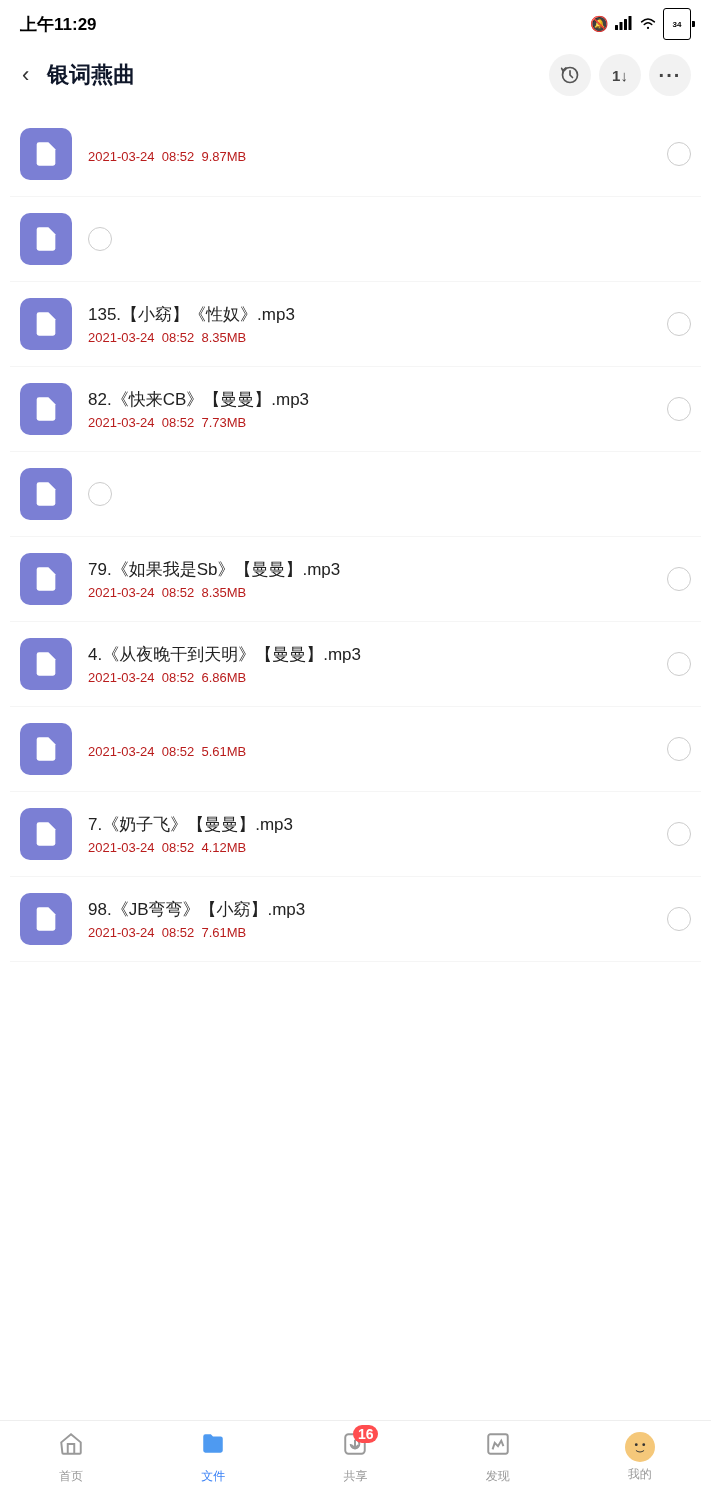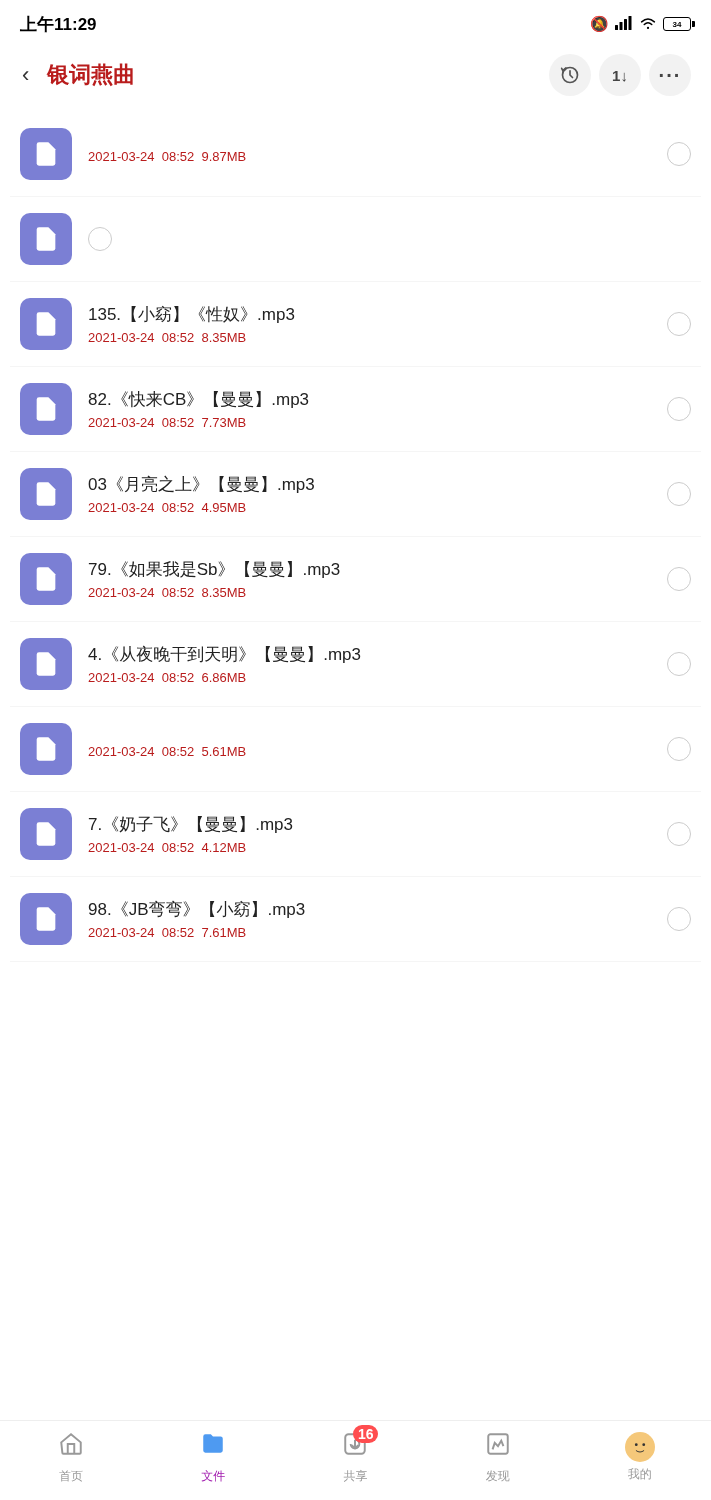--- a/index.html
+++ b/index.html
@@ -35,21 +35,21 @@
       font-size: 13px;
       color: #000;
     }
     .battery-icon {
       display: inline-flex;
       align-items: center;
       justify-content: center;
       border: 1.5px solid #000;
       border-radius: 3px;
       width: 28px;
-      height: 14px;
+      height: 32px;
       position: relative;
       font-size: 9px;
       font-weight: 600;
       color: #000;
     }
     .battery-icon::after {
       content: '';
       position: absolute;
       right: -5px;
       top: 50%;
@@ -70,21 +70,21 @@
     .back-btn {
       font-size: 22px;
       color: #333;
       cursor: pointer;
       padding: 4px 8px;
     }
     .header-title {
       flex: 1;
       font-size: 22px;
       font-weight: 600;
-      color: #b91c1c;
+      color: #0f172a;
     }
     .header-actions {
       display: flex;
       align-items: center;
       gap: 8px;
     }
     .header-icon-btn {
       width: 42px;
       height: 42px;
       border-radius: 50%;
@@ -175,21 +175,21 @@
       position: relative;
     }
     .nav-icon.active {
       color: #4e9af1;
     }
     .nav-label {
       font-size: 12px;
       color: #999;
     }
     .nav-label.active {
-      color: #a21caf;
+      color: #3b82f6;
     }
     .badge {
       position: absolute;
       top: -6px;
       right: -10px;
       background: #ff4d4f;
       color: white;
       border-radius: 10px;
       font-size: 14px;
       padding: 1px 5px;
@@ -321,24 +321,20 @@
   </div>
     <div class="file-item">
     <div class="file-icon">
       <svg viewBox="0 0 24 24">
         <path d="M14 2H6a2 2 0 0 0-2 2v16a2 2 0 0 0 2 2h12a2 2 0 0 0 2-2V8z"></path>
         <polyline points="14 2 14 8 20 8" fill="rgba(255,255,255,0.3)" stroke="white" stroke-width="0"></polyline>
         <circle cx="12" cy="15" r="3" fill="rgba(255,255,255,0.7)"></circle>
         <path d="M10.5 15 a1.5 1.5 0 1 1 3 0 a1.5 1.5 0 0 1-3 0" fill="white"></path>
       </svg>
     </div>
-    <div class="file-info">
-      <div class="file-name">03《月亮之上》【曼曼】.mp3</div>
-      <div class="file-meta">2021-03-24&nbsp;&nbsp;08:52&nbsp;&nbsp;4.95MB</div>
-    </div>
     <div class="file-select"></div>
   </div>
     <div class="file-item">
     <div class="file-icon">
       <svg viewBox="0 0 24 24">
         <path d="M14 2H6a2 2 0 0 0-2 2v16a2 2 0 0 0 2 2h12a2 2 0 0 0 2-2V8z"></path>
         <polyline points="14 2 14 8 20 8" fill="rgba(255,255,255,0.3)" stroke="white" stroke-width="0"></polyline>
         <circle cx="12" cy="15" r="3" fill="rgba(255,255,255,0.7)"></circle>
         <path d="M10.5 15 a1.5 1.5 0 1 1 3 0 a1.5 1.5 0 0 1-3 0" fill="white"></path>
       </svg>

